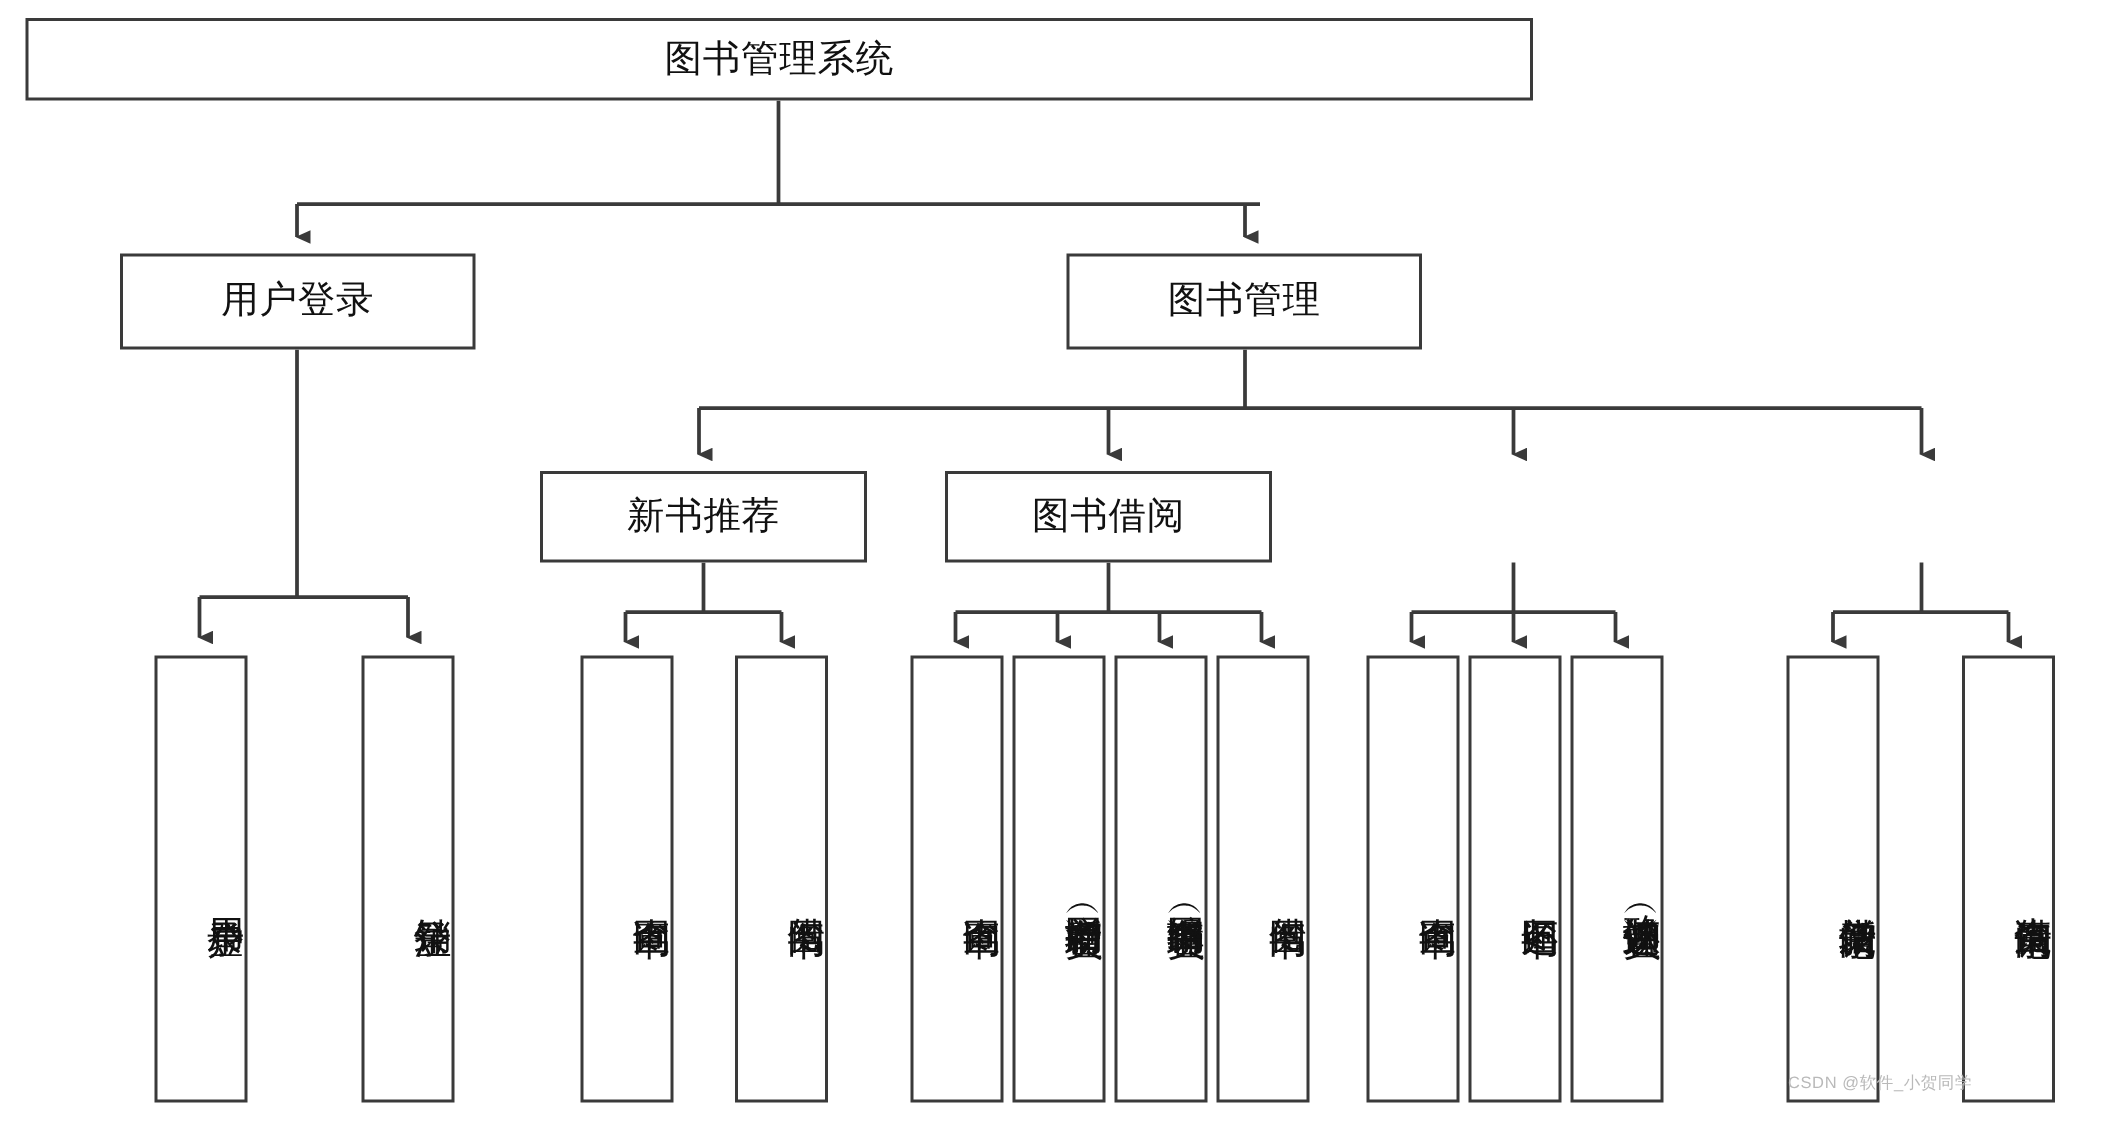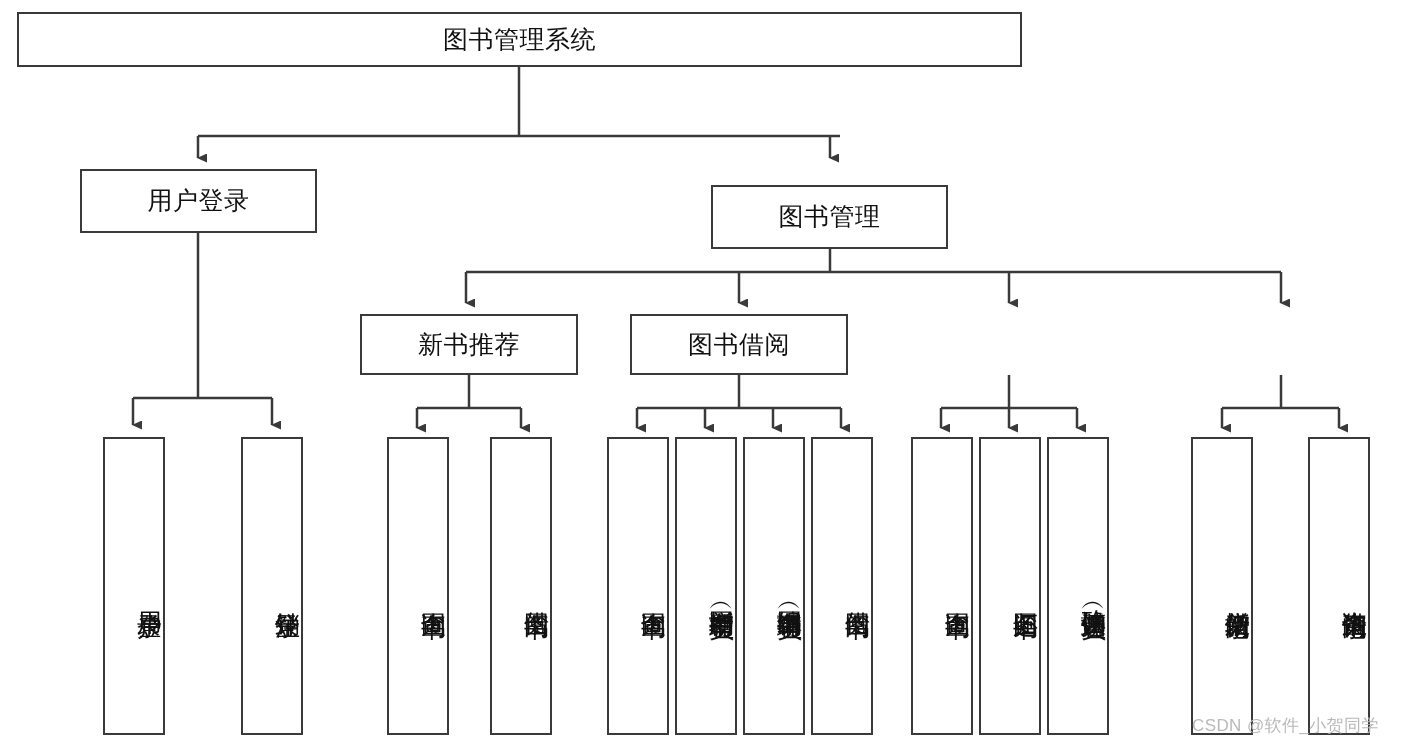--- a/index.html
+++ b/index.html
@@ -58,21 +58,21 @@
   .node.vert .vlabel {
     writing-mode: vertical-rl;
     text-orientation: upright;
     display: block;
     white-space: pre-line;
   }
   .watermark {
     position: absolute;
     left: 1192px;
     top: 714px;
-    font-size: 17px;
+    font-size: 11px;
     color: #b9b9b9;
     white-space: nowrap;
     letter-spacing: 0.4px;
     text-align: right;
   }
 </style>
 </head>
 <body>
 
 <div id="canvas">
@@ -123,21 +123,21 @@
       <path d="M1281,375 L1281,408"></path>
       <path d="M1222,408 L1339,408"></path>
       <path d="M1222,408 L1222,428" marker-end="url(#arrow)"></path>
       <path d="M1339,408 L1339,428" marker-end="url(#arrow)"></path>
     </g>
   </svg>
 
   <div class="node root horiz" style="left:17px; top:12px; width:1005px; height:55px;">图书管理系统</div>
 
   <div class="node horiz" style="left:80px; top:169px; width:237px; height:64px;">用户登录</div>
-  <div class="node horiz" style="left:711px; top:169px; width:237px; height:64px;margin-top:16px;">图书管理</div>
+  <div class="node horiz" style="left:711px; top:169px; width:237px; height:64px;">图书管理</div>
 
   <div class="node horiz" style="left:360px; top:314px; width:218px; height:61px;">新书推荐</div>
   <div class="node horiz" style="left:630px; top:314px; width:218px; height:61px;">图书借阅</div>
 
   <div class="node vert" style="left:103px; top:437px; width:62px; height:298px;">
     <span class="vlabel">用户登录</span>
   </div>
   <div class="node vert" style="left:241px; top:437px; width:62px; height:298px;">
     <span class="vlabel">注销登录</span>
   </div>

